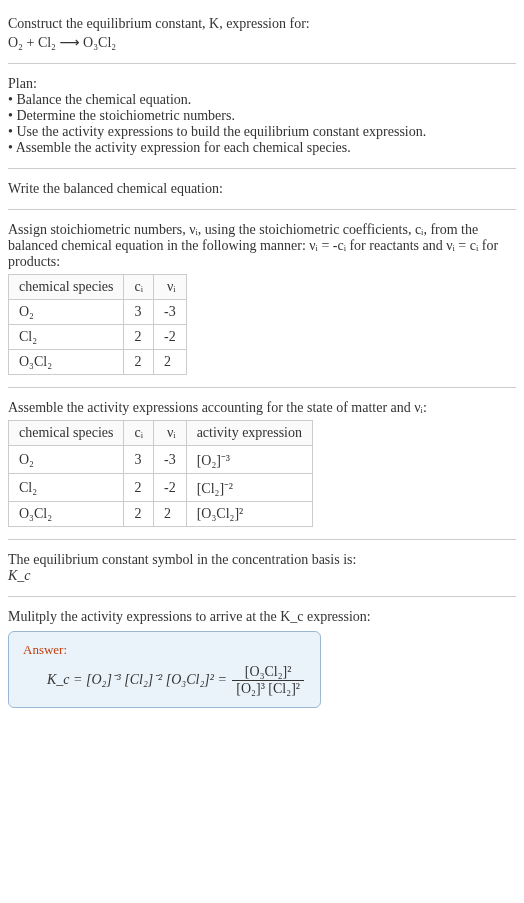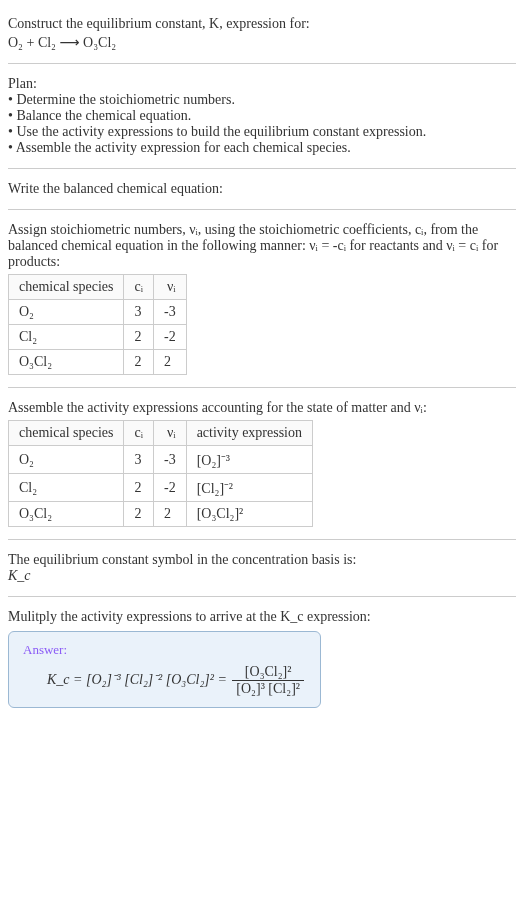--- a/index.html
+++ b/index.html
@@ -37,21 +37,21 @@
   .answer-box {
     border: 1px solid #9bb8d3;
     background: #eaf2fa;
     border-radius: 6px;
     padding: 10px 14px;
     display: inline-block;
     margin-top: 6px;
   }
   .answer-label {
     font-size: 13px;
-    color: #8b5cf6;
+    color: #c2410c;
     margin-bottom: 6px;
   }
   .frac {
     display: inline-block;
     vertical-align: middle;
     text-align: center;
     margin: 0 2px;
   }
   .frac .num { display:block; border-bottom:1px solid #333; padding:0 4px; }
   .frac .den { display:block; padding:0 4px; }
@@ -62,22 +62,22 @@
 <body>
 
 <div class="section">
   <div>Construct the equilibrium constant, K, expression for:</div>
   <div class="eq-line">O₂ + Cl₂ ⟶ O₃Cl₂</div>
 </div>
 <hr>
 
 <div class="section">
   <div>Plan:</div>
+  <div>• Balance the chemical equation.</div>
   <div>• Determine the stoichiometric numbers.</div>
-  <div>• Balance the chemical equation.</div>
   <div>• Use the activity expressions to build the equilibrium constant expression.</div>
   <div>• Assemble the activity expression for each chemical species.</div>
 </div>
 <hr>
 
 <div class="section">
   <div>Write the balanced chemical equation:</div>
 </div>
 <hr>
 

